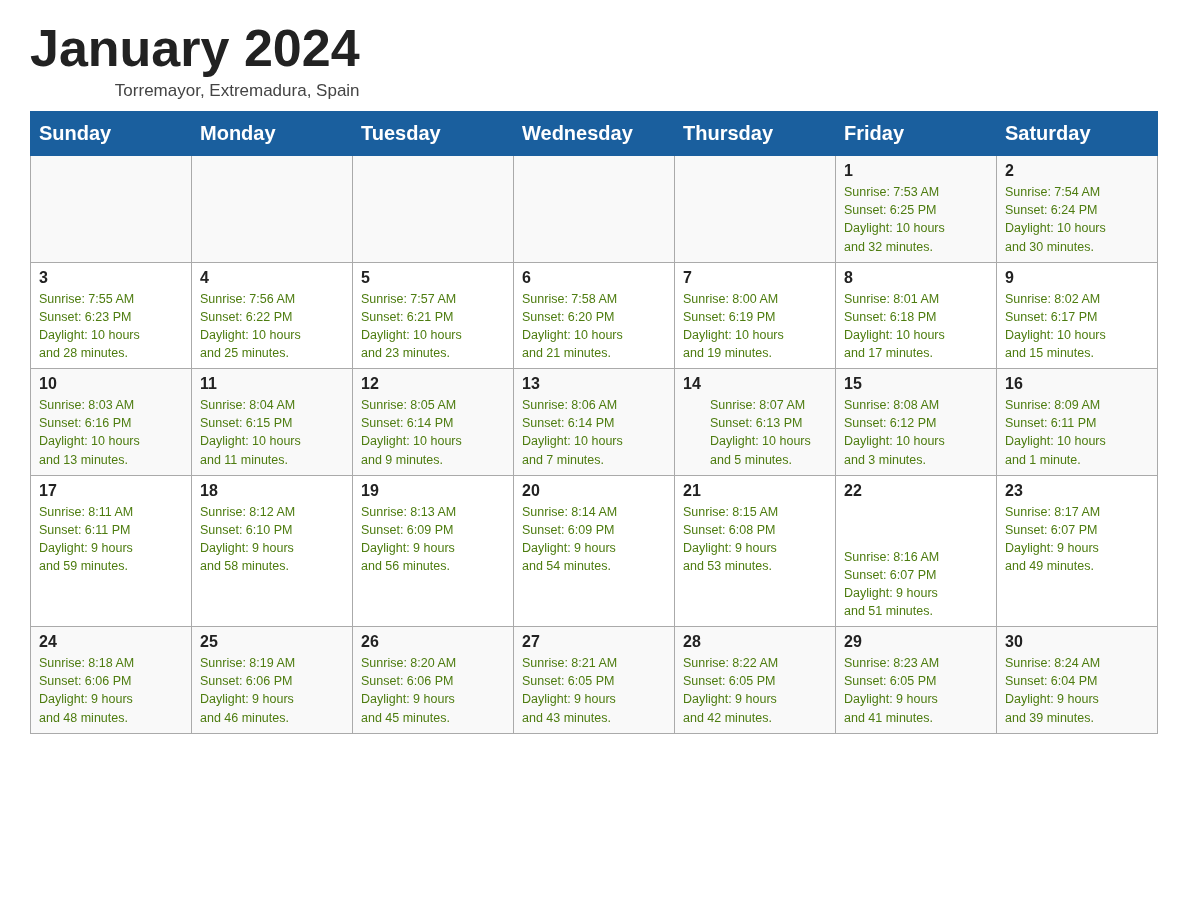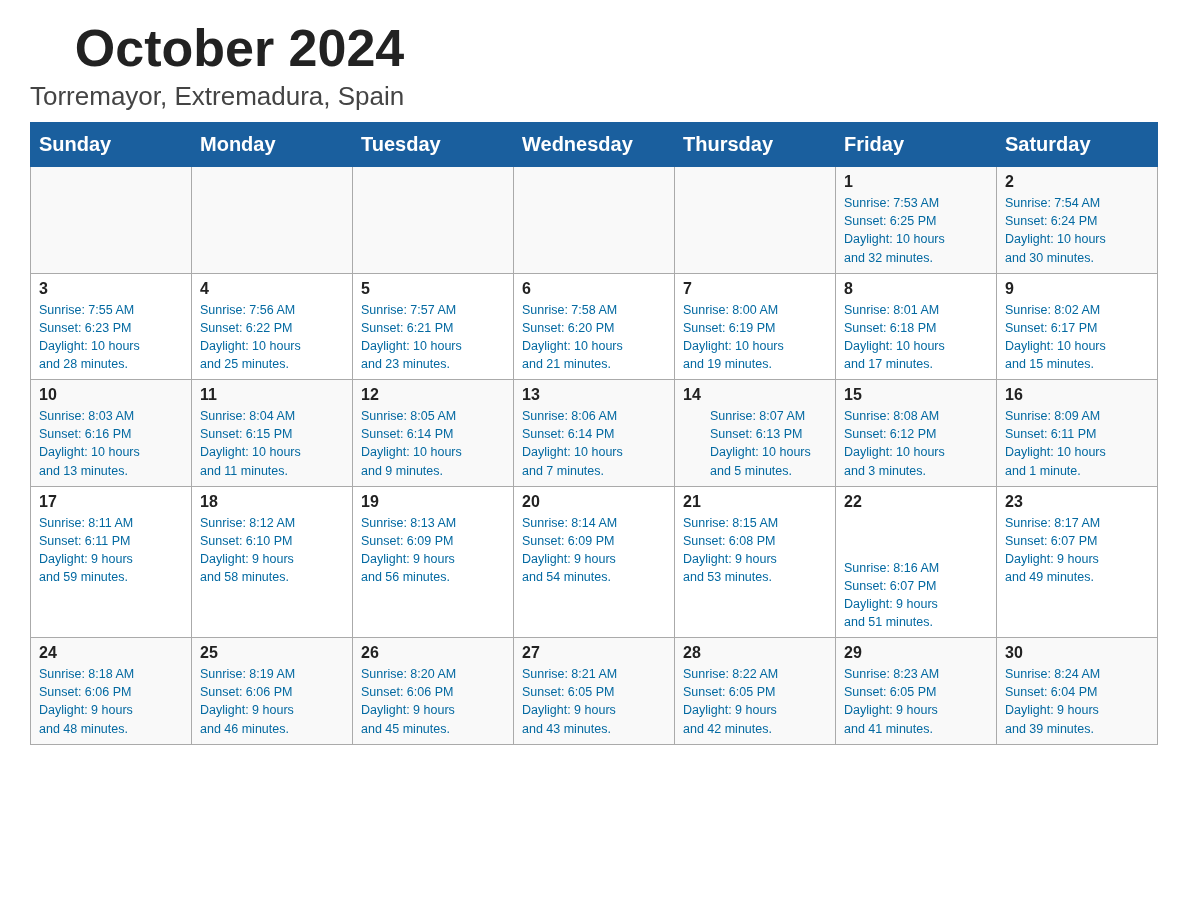--- a/index.html
+++ b/index.html
@@ -36,21 +36,21 @@
     .title-section {
       text-align: right;
     }
     .month-title {
       font-size: 52px;
       font-weight: bold;
       color: #222;
       line-height: 1.1;
     }
     .location {
-      font-size: 26px;
+      font-size: 17px;
       color: #444;
       margin-top: 4px;
     }
     .calendar {
       width: 100%;
       border-collapse: collapse;
       margin-top: 10px;
     }
     .calendar th {
       background: #1a5f9e;
@@ -72,42 +72,42 @@
     }
     .day-number {
       font-size: 16px;
       font-weight: bold;
       color: #222;
       display: block;
       margin-bottom: 3px;
     }
     .day-info {
       font-size: 12.5px;
-      color: #0369a1;
+      color: #4d7c0f;
       line-height: 1.45;
     }
     .empty-cell {
       background: #fff;
     }
     tr:nth-child(odd) td {
       background: #f9f9f9;
     }
     tr:nth-child(even) td {
       background: #fff;
     }
     .calendar thead tr th {
       background: #1a5f9e;
     }
   </style>
 </head>
 <body>
 
 <div class="header">
   <div class="title-section">
-    <div class="month-title">October 2024</div>
+    <div class="month-title">January 2024</div>
     <div class="location">Torremayor, Extremadura, Spain</div>
   </div>
 </div>
 
 <table class="calendar">
   <thead>
     <tr>
       <th>Sunday</th>
       <th>Monday</th>
       <th>Tuesday</th>

